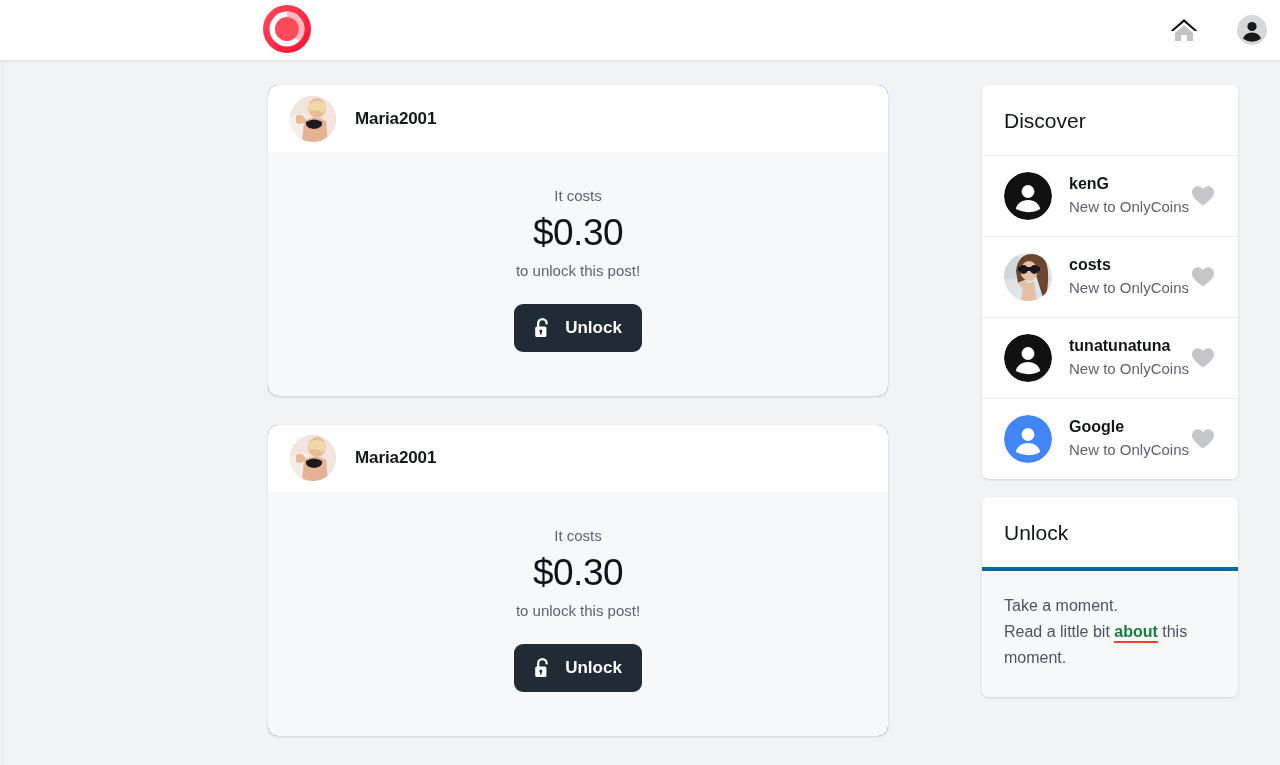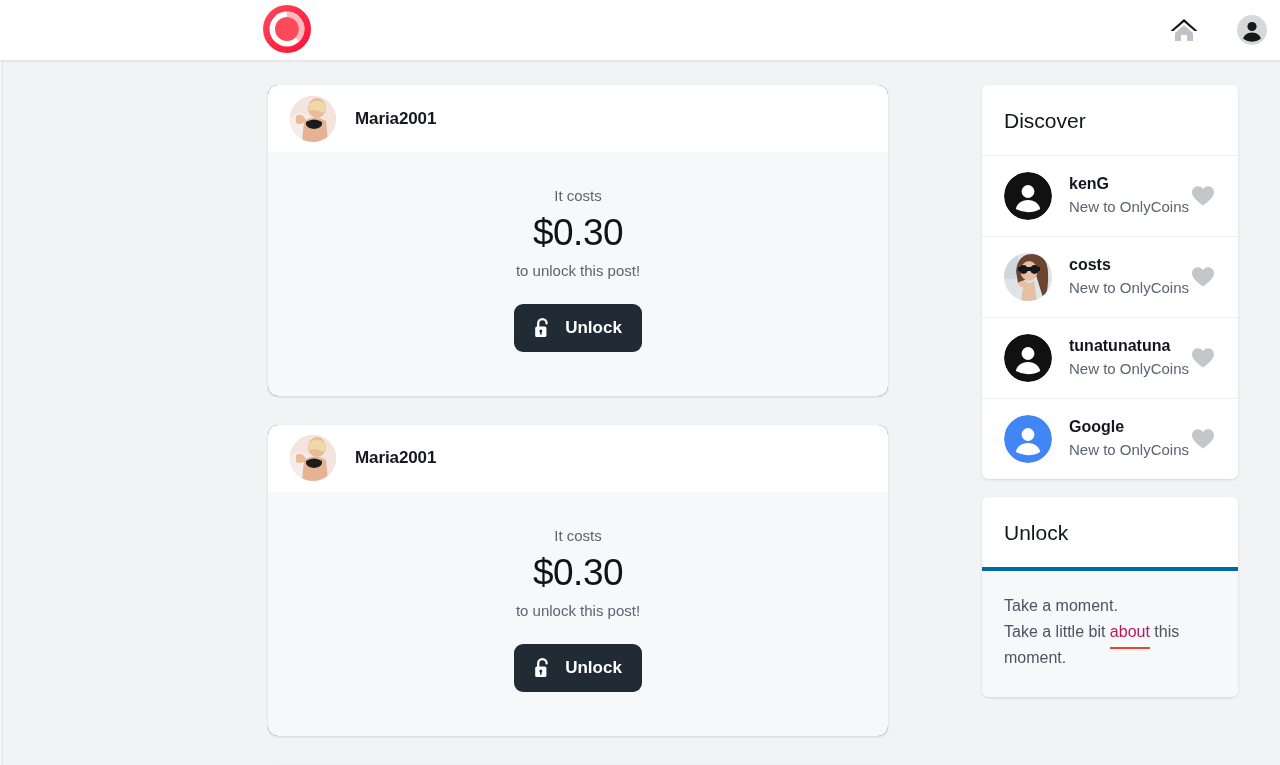--- a/index.html
+++ b/index.html
@@ -150,25 +150,25 @@
   }
   .panel-body {
     background:#f7f8fa;
     padding:22px 22px 26px;
     font-size:16px;
     line-height:1.62;
     color:#4a5462;
     border-top:4px solid #0369a1;
   }
   .panel-body a {
-    color:#be185d;
-    font-weight:normal;
+    color:#15803d;
+    font-weight:bold;
     text-decoration:none;
     border-bottom:2px solid #f4402f;
-    padding-bottom:7px;
+    padding-bottom:1px;
   }
 
   .discover-row {
     display:flex;
     align-items:center;
     padding:16px 22px;
     border-top:1px solid #eceff2;
     background:#ffffff;
     cursor:pointer;
   }
@@ -418,19 +418,19 @@
             <path d="M12 20.5 C4 14.5 1 11 1 7.2 C1 3.8 3.6 1.2 6.9 1.2 C9 1.2 10.9 2.3 12 4 C13.1 2.3 15 1.2 17.1 1.2 C20.4 1.2 23 3.8 23 7.2 C23 11 20 14.5 12 20.5 Z" fill="#c4c6c9"></path>
           </svg>
         </button>
       </div>
     </div>
 
     <div class="panel">
       <div class="panel-title">Unlock</div>
       <div class="panel-body">
         <span>Take a moment.</span><br>
-        <span>Take a little bit </span><a href="#">about</a><span> this moment.</span>
+        <span>Read a little bit </span><a href="#">about</a><span> this moment.</span>
       </div>
     </div>
 
 
   </div>
 </div>
 
 </body></html>

